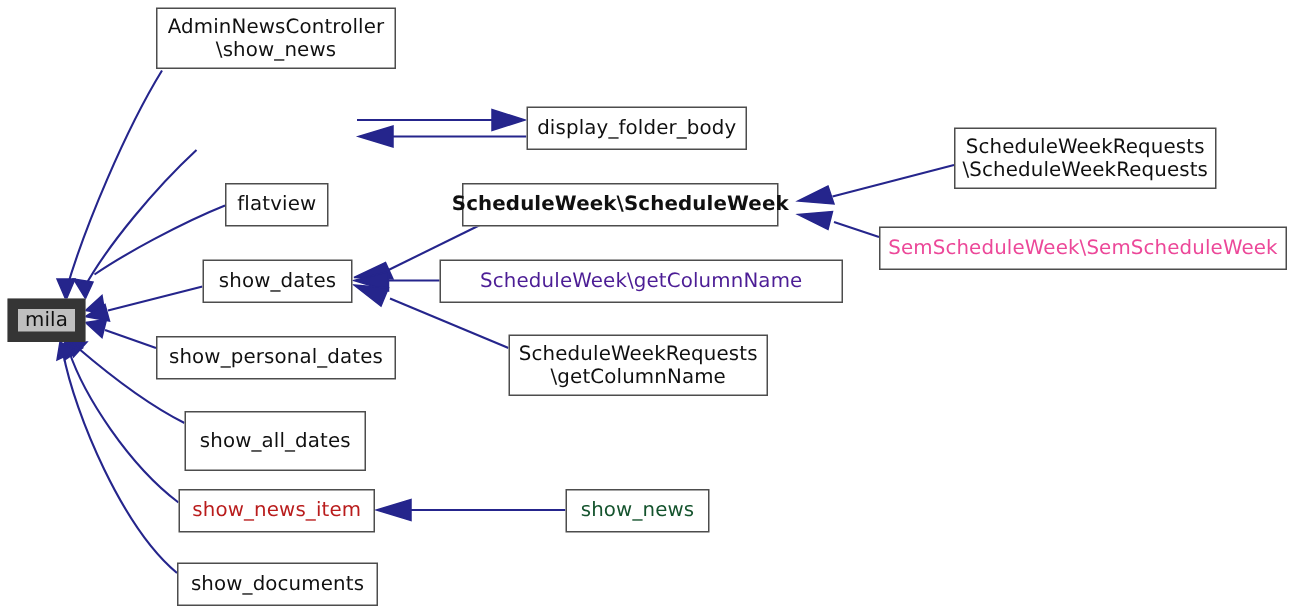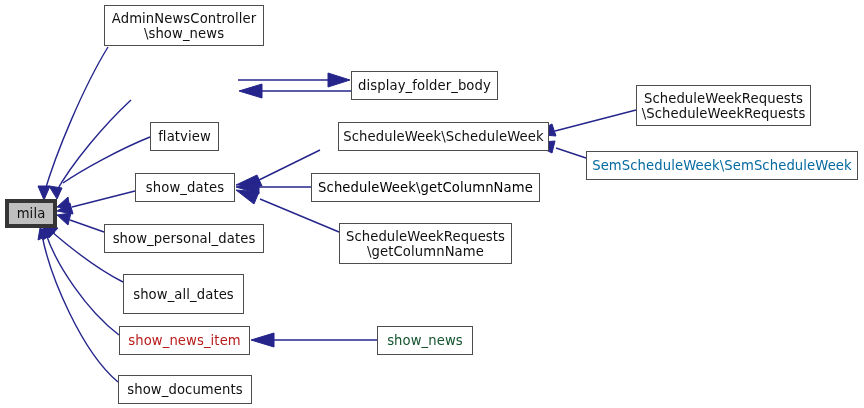--- a/index.html
+++ b/index.html
@@ -36,21 +36,21 @@
     letter-spacing: 0.1px;
     display: flex;
     align-items: center;
     justify-content: center;
     text-align: center;
     white-space: pre;
     z-index: 3;
   }
   .node.root {
     background: #bfbfbf;
-    border: 4px solid #a21caf;
+    border: 7px solid #a21caf;
     text-align: right;
   }
 </style>
 </head>
 <body>
 
 <div id="callgraph" style="background: rgb(255, 255, 255);">
   <svg id="edge-layer" viewBox="0 0 864 408" xmlns="http://www.w3.org/2000/svg">
       <path d="M 108,47 C 84,86 56,152 44,194" fill="none" stroke="#25258c" stroke-width="1.4"></path>
       <path d="M 44,200 L 38,186 L 50,186 Z" fill="#25258c" stroke="#25258c" stroke-width="1"></path>
@@ -83,26 +83,26 @@
       <path d="M 339,232 L 260,199" fill="none" stroke="#25258c" stroke-width="1.4"></path>
       <path d="M 236,190 L 259,192 L 254,204 Z" fill="#25258c" stroke="#25258c" stroke-width="1"></path>
       <path d="M 377,340 L 274,340" fill="none" stroke="#25258c" stroke-width="1.4"></path>
       <path d="M 251,340 L 274,333 L 274,347 Z" fill="#25258c" stroke="#25258c" stroke-width="1"></path>
     </svg>
 <div class="node root" style="left: 5px; top: 199px; width: 52px; height: 29px; border-color: rgb(53, 53, 53); background: rgb(191, 191, 191); color: rgb(16, 16, 16);">mila</div>
     <div class="node" style="left: 104px; top: 5px; width: 160px; height: 41px; border-color: rgb(77, 77, 77); background: rgb(255, 255, 255); color: rgb(16, 16, 16);">AdminNewsController
 \show_news</div>
     <div class="node" style="left: 351px; top: 71px; width: 147px; height: 29px; border-color: rgb(77, 77, 77); background: rgb(255, 255, 255); color: rgb(16, 16, 16);">display_folder_body</div>
     <div class="node" style="left: 150px; top: 122px; width: 69px; height: 29px; border-color: rgb(77, 77, 77); background: rgb(255, 255, 255); color: rgb(16, 16, 16);">flatview</div>
-    <div class="node" style="left: 338px; top: 122px; width: 211px; height: 29px; border-color: rgb(77, 77, 77); background: rgb(255, 255, 255); color: rgb(16, 16, 16);">ScheduleWeek\ScheduleWeek</div>
+    <div class="node" style="left: 308px; top: 122px; width: 211px; height: 29px; border-color: rgb(77, 77, 77); background: rgb(255, 255, 255); color: rgb(16, 16, 16); font-weight: bold;">ScheduleWeek\ScheduleWeek</div>
     <div class="node" style="left: 636px; top: 85px; width: 175px; height: 41px; border-color: rgb(77, 77, 77); background: rgb(255, 255, 255); color: rgb(16, 16, 16);">ScheduleWeekRequests
 \ScheduleWeekRequests</div>
-    <div class="node" style="left: 586px; top: 151px; width: 272px; height: 29px; border-color: rgb(77, 77, 77); background: rgb(255, 255, 255); color: #0369a1;">SemScheduleWeek\SemScheduleWeek</div>
+    <div class="node" style="left: 586px; top: 151px; width: 272px; height: 29px; border-color: rgb(77, 77, 77); background: rgb(255, 255, 255); color: #ec4899;">SemScheduleWeek\SemScheduleWeek</div>
     <div class="node" style="left: 135px; top: 173px; width: 100px; height: 29px; border-color: rgb(77, 77, 77); background: rgb(255, 255, 255); color: rgb(16, 16, 16);">show_dates</div>
-    <div class="node" style="left: 311px; top: 173px; width: 229px; height: 29px; border-color: rgb(77, 77, 77); background: rgb(255, 255, 255); color: #000000;">ScheduleWeek\getColumnName</div>
+    <div class="node" style="left: 293px; top: 173px; width: 269px; height: 29px; border-color: rgb(77, 77, 77); background: rgb(255, 255, 255); color: #4c1d95;">ScheduleWeek\getColumnName</div>
     <div class="node" style="left: 339px; top: 223px; width: 173px; height: 41px; border-color: rgb(77, 77, 77); background: rgb(255, 255, 255); color: rgb(16, 16, 16);">ScheduleWeekRequests
 \getColumnName</div>
     <div class="node" style="left: 104px; top: 224px; width: 160px; height: 29px; border-color: rgb(77, 77, 77); background: rgb(255, 255, 255); color: rgb(16, 16, 16);">show_personal_dates</div>
     <div class="node" style="left: 123px; top: 274px; width: 121px; height: 40px; border-color: rgb(77, 77, 77); background: rgb(255, 255, 255); color: rgb(16, 16, 16);">show_all_dates</div>
     <div class="node" style="left: 119px; top: 326px; width: 131px; height: 29px; border-color: rgb(77, 77, 77); background: rgb(255, 255, 255); color: #b91c1c;">show_news_item</div>
     <div class="node" style="left: 377px; top: 326px; width: 96px; height: 29px; border-color: rgb(77, 77, 77); background: rgb(255, 255, 255); color: #14532d;">show_news</div>
     <div class="node" style="left: 118px; top: 375px; width: 134px; height: 29px; border-color: rgb(77, 77, 77); background: rgb(255, 255, 255); color: rgb(16, 16, 16);">show_documents</div>
   </div>
 
 </body></html>

